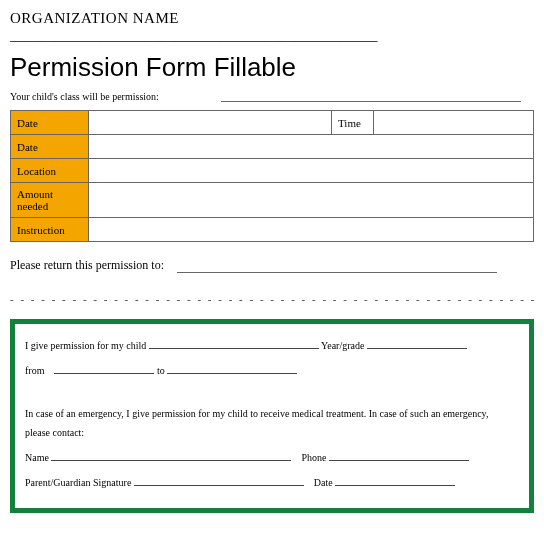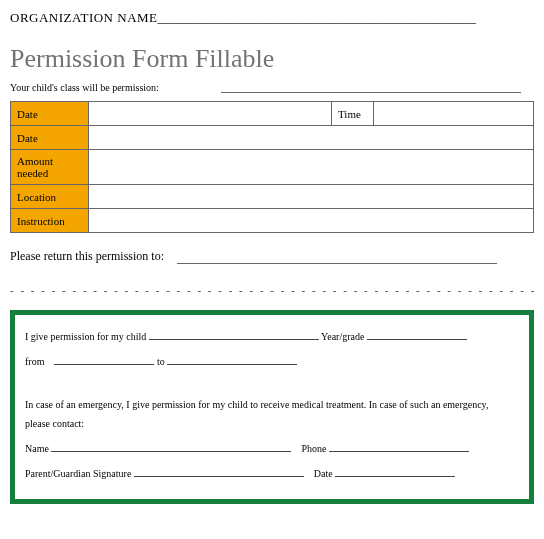--- a/index.html
+++ b/index.html
@@ -6,32 +6,32 @@
   body {
     margin: 0;
     padding: 10px;
     font-family: Georgia, 'Times New Roman', serif;
     font-size: 10px;
     color: #000;
     background: #fff;
     width: 544px;
   }
   .org-line {
-    font-size: 13px;
+    font-size: 15px;
     letter-spacing: 0.5px;
-    margin-bottom: 18px;
+    margin-bottom: 8px;
   }
   .org-blank {
     display: inline-block;
     letter-spacing: 0;
   }
   h1 {
-    font-family: Liberation Serif, serif;
+    font-family: Liberation Sans, sans-serif;
     font-weight: normal;
-    color: #737373;
+    color: #000000;
     font-size: 26px;
     margin: 4px 0 8px 0;
   }
   .attending-row {
     font-size: 10px;
     margin-bottom: 8px;
   }
   .attending-row .line {
     display: inline-block;
     border-bottom: 1px solid #666;
@@ -118,25 +118,25 @@
     <td class="label">Date</td>
     <td></td>
     <td class="timelabel">Time</td>
     <td style="width:160px;"></td>
   </tr>
   <tr>
     <td class="label">Date</td>
     <td colspan="3"></td>
   </tr>
   <tr>
-    <td class="label">Amount needed</td>
+    <td class="label">Location</td>
     <td colspan="3"></td>
   </tr>
   <tr>
-    <td class="label">Location</td>
+    <td class="label">Amount needed</td>
     <td colspan="3"></td>
   </tr>
   <tr>
     <td class="label">Instruction</td>
     <td colspan="3"></td>
   </tr>
 </tbody>
   </table>
 
 <div class="return-row">

